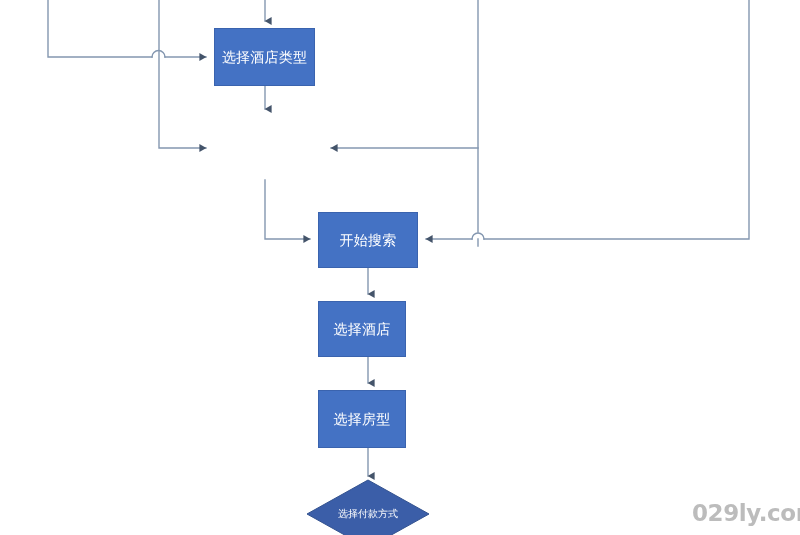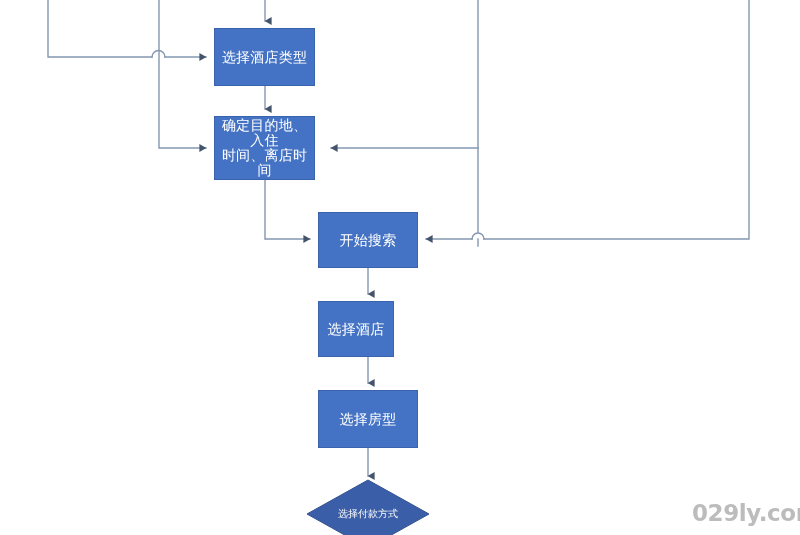--- a/index.html
+++ b/index.html
@@ -117,34 +117,30 @@
       <path d="M368,357 L368,383" marker-end="url(#arrowDown)"></path>
 
       <path d="M368,448 L368,476" marker-end="url(#arrowDown)"></path>
     </g>
   </svg>
 
   <div class="node" style="left:214px; top:28px; width:101px; height:58px;">
     <span class="node-label">选择酒店类型</span>
   </div>
 
-  <div class="node" style="left:214px; top:116px; width:101px; height:64px;">
-    <span class="node-label">确定目的地、入住
-时间、离店时间</span>
-  </div>
 
   <div class="node" style="left:318px; top:212px; width:100px; height:56px;text-align:center;">
     <span class="node-label">开始搜索</span>
   </div>
 
-  <div class="node" style="left:318px; top:301px; width:76px; height:56px;">
+  <div class="node" style="left:318px; top:301px; width:88px; height:56px;">
     <span class="node-label">选择酒店</span>
   </div>
 
-  <div class="node" style="left:318px; top:390px; width:100px; height:58px;">
+  <div class="node" style="left:318px; top:390px; width:88px; height:58px;">
     <span class="node-label">选择房型</span>
   </div>
 
   <div class="diamond-wrap" style="left:306px; top:479px; width:124px; height:70px;">
     <svg width="124" height="70" viewBox="0 0 124 70">
       <polygon points="62,1 123,35 62,69 1,35" fill="#3B5EA8" stroke="#33528f" stroke-width="1"></polygon>
     </svg>
     <span class="diamond-label">选择付款方式</span>
   </div>
 

